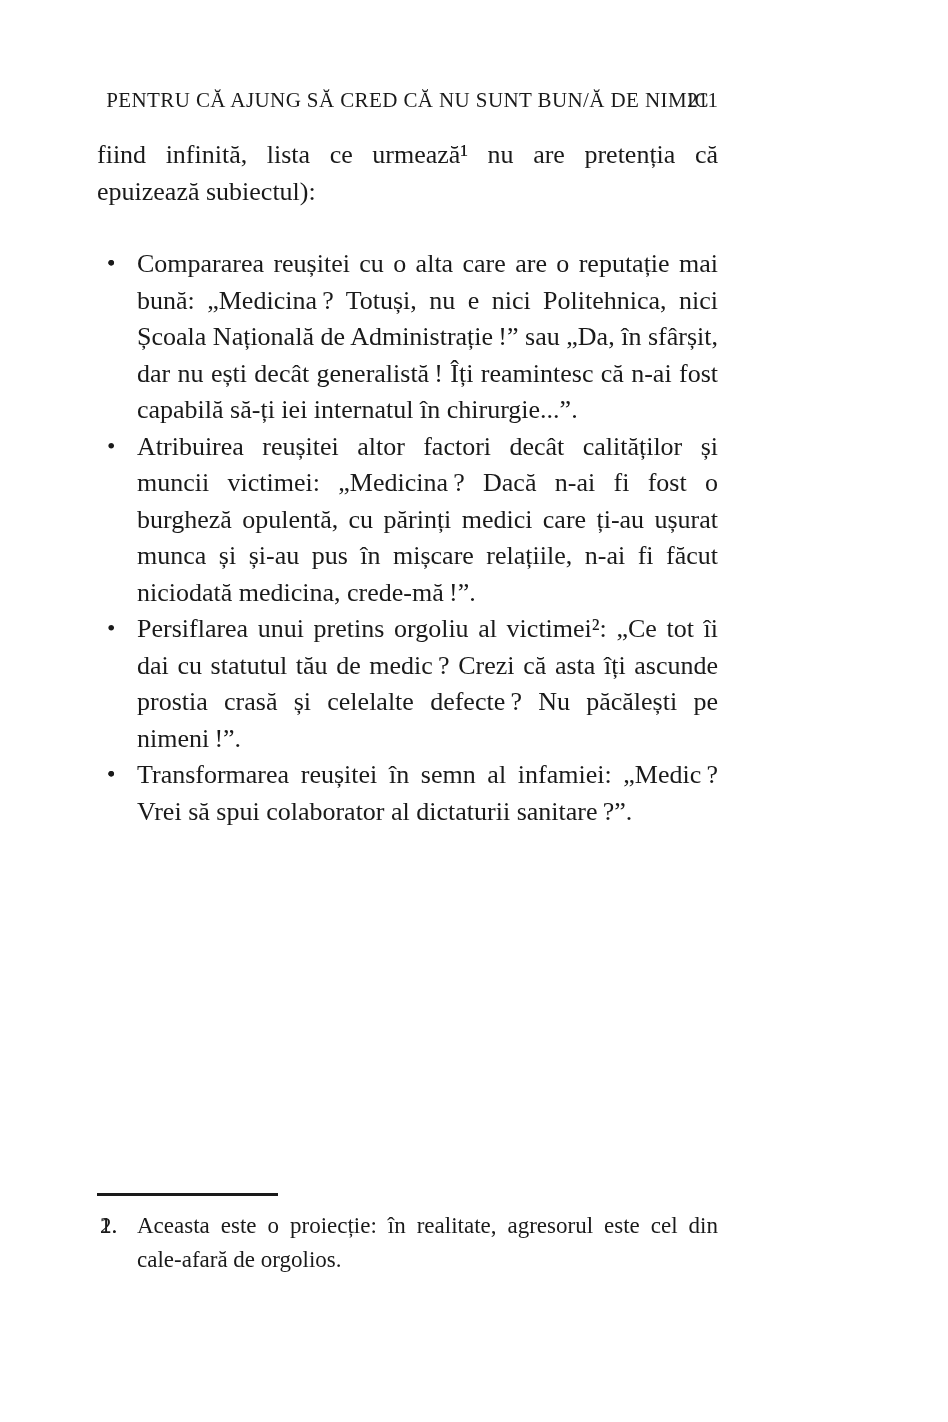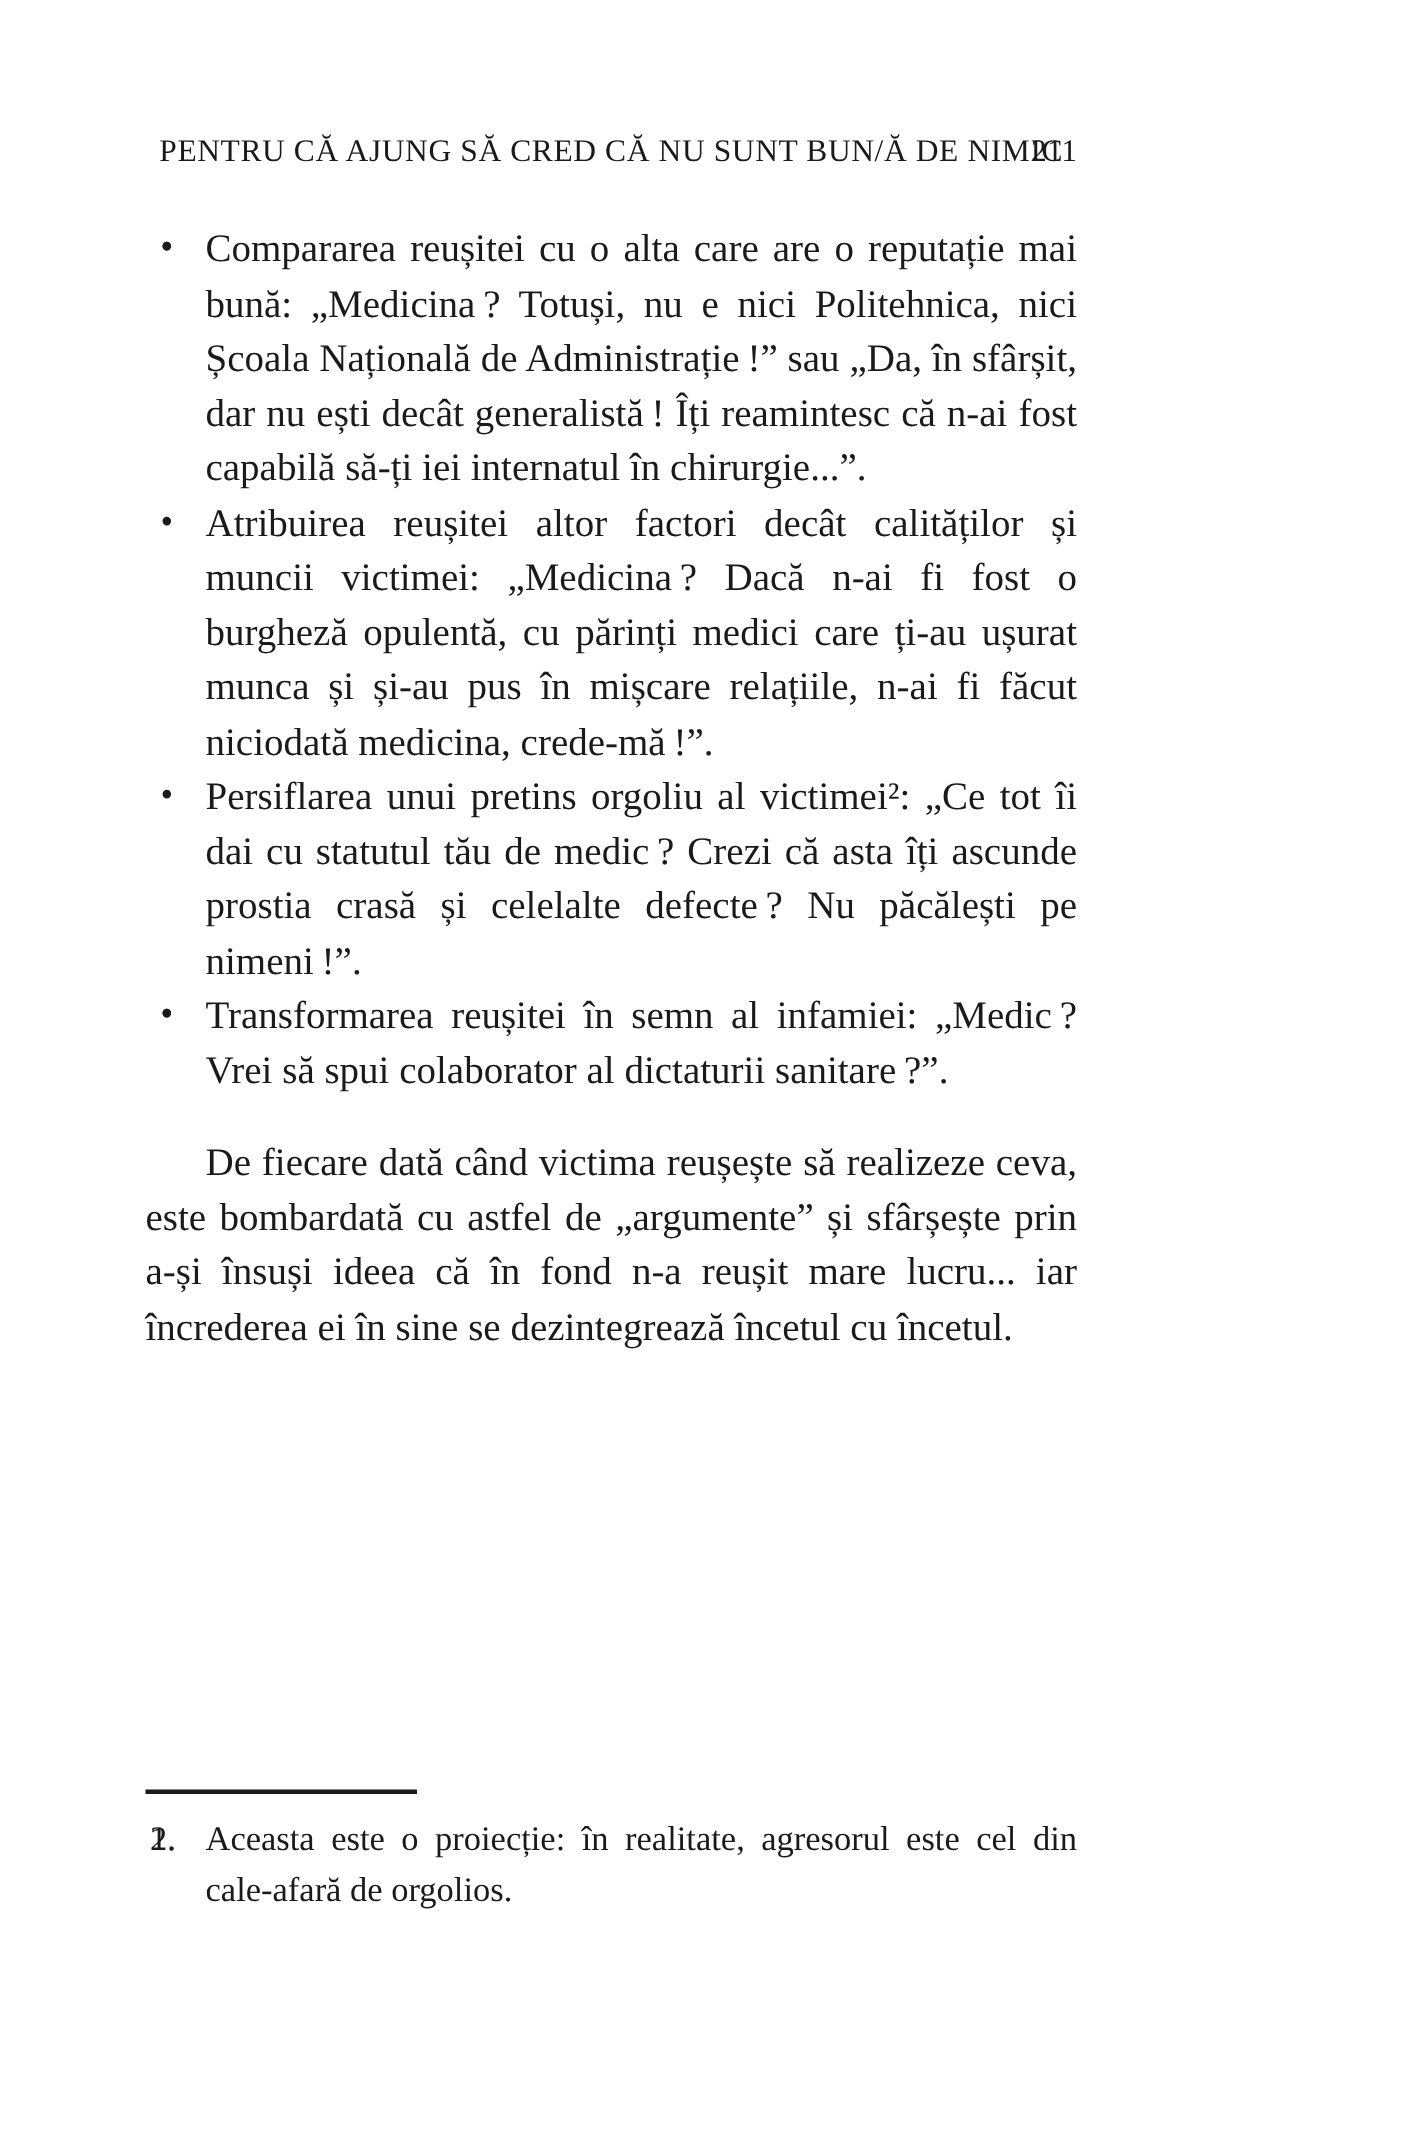--- a/index.html
+++ b/index.html
@@ -84,20 +84,21 @@
 </head>
 <body>
 
 <div class="page">
 
   <header class="running-header">
     <span class="header-title">PENTRU CĂ AJUNG SĂ CRED CĂ NU SUNT BUN/Ă DE NIMIC</span>
     <span class="page-number">211</span>
   </header>
 
+  <p class="body-text intro">fiind infinită, lista ce urmează¹ nu are pretenția că epuizează subiectul):</p>
 
   <div class="bullet-list">
     <div class="bullet-item">
       <span class="bullet-marker">•</span>
     </div>
     <div class="bullet-item">
       <span class="bullet-marker">•</span>
       <span class="bullet-text">Compararea reușitei cu o alta care are o reputație mai bună: „Medicina ? Totuși, nu e nici Politehnica, nici Școala Națională de Administrație !” sau „Da, în sfârșit, dar nu ești decât generalistă ! Îți reamintesc că n-ai fost capabilă să-ți iei internatul în chirurgie...”.</span>
     </div>
     <div class="bullet-item">
@@ -110,21 +111,20 @@
     </div>
     <div class="bullet-item">
       <span class="bullet-marker">•</span>
     </div>
     <div class="bullet-item">
       <span class="bullet-marker">•</span>
       <span class="bullet-text">Transformarea reușitei în semn al infamiei: „Medic ? Vrei să spui colaborator al dictaturii sanitare ?”.</span>
     </div>
   </div>
 
-  <p class="body-text closing">De fiecare dată când victima reușește să realizeze ceva, este bombardată cu astfel de „argumente” și sfârșește prin a-și însuși ideea că în fond n-a reușit mare lucru... iar încrederea ei în sine se dezintegrează încetul cu încetul.</p>
 
   <footer class="footnotes">
     <div class="fn-rule"></div>
     <div class="footnote">
       <span class="fn-num">1.</span>
     </div>
     <div class="footnote">
       <span class="fn-num">2.</span>
       <span class="fn-text">Aceasta este o proiecție: în realitate, agresorul este cel din cale-afară de orgolios.</span>
     </div>

